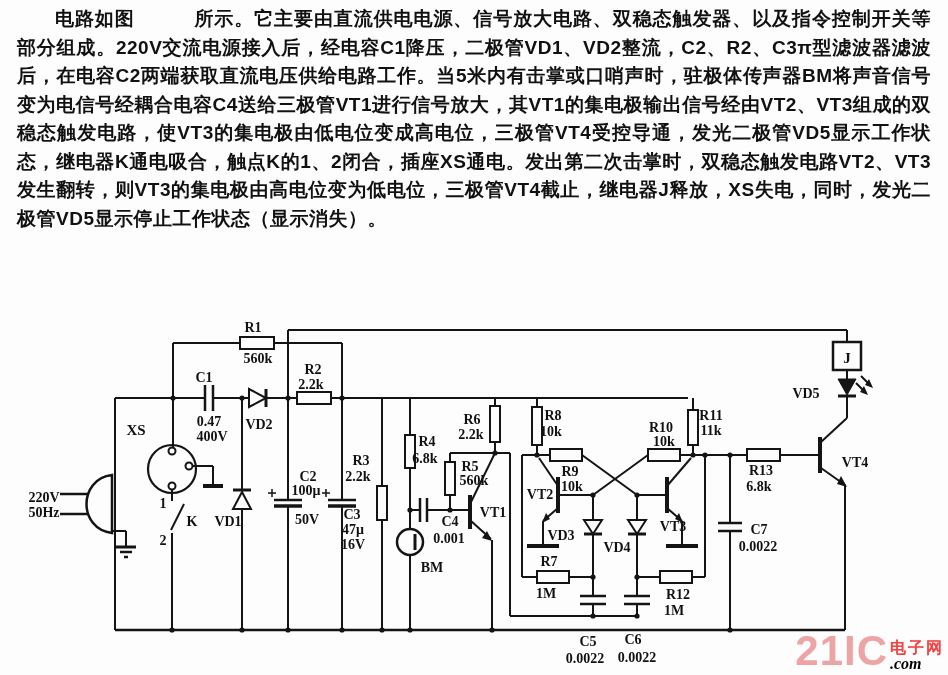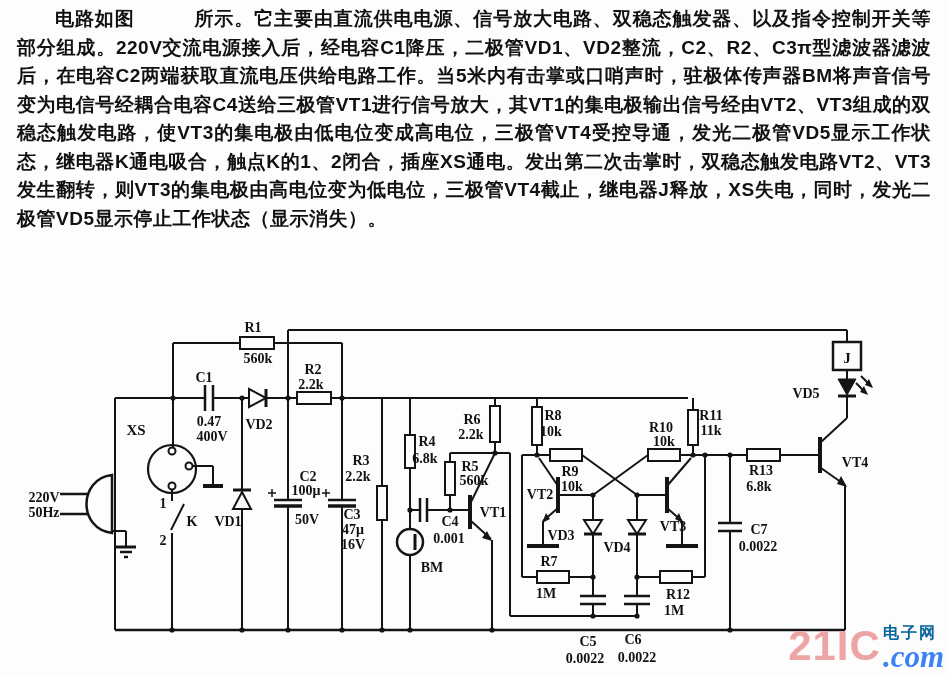--- a/index.html
+++ b/index.html
@@ -4,27 +4,27 @@
 <style>
   html,body{margin:0;padding:0;background:#e8e8e8;}
   .page{position:relative;width:948px;height:675px;background:#fdfdfd;overflow:hidden;
         font-family:"Liberation Sans",sans-serif;color:#111;}
   .doc-text{position:absolute;top:5px;left:17px;width:914px;font-size:19px;line-height:28.5px;
             font-weight:bold;text-align:justify;letter-spacing:0.5px;}
   .doc-text p{margin:0;text-indent:2em;}
   .schematic{position:absolute;left:0;top:305px;}
   .schematic text{font-family:"Liberation Serif",serif;font-weight:bold;font-size:14px;fill:#111;}
   .schematic text.big{font-size:15px;}
-  .wm{position:absolute;right:4px;bottom:3px;display:flex;
+  .wm{position:absolute;right:4px;bottom:3px;display:flex;align-items:flex-end;
       font-family:"Liberation Sans",sans-serif;line-height:1;user-select:none;}
   .wm-brand{font-size:42px;font-weight:bold;color:#eda4a4;letter-spacing:1px;}
   .wm-col{display:flex;flex-direction:column;align-items:flex-start;margin-left:2px;}
-  .wm-site{font-size:16px;font-weight:bold;color:#0369a1;letter-spacing:2px;
+  .wm-site{font-size:16px;font-weight:bold;color:#ef4444;letter-spacing:2px;
            text-shadow:0 0 1px #f6d2d2;}
-  .wm-com{font-size:31px;font-weight:bold;font-style:italic;color:#3b82f6;
+  .wm-com{font-size:16px;font-weight:bold;font-style:italic;color:#000000;
           font-family:"Liberation Serif",serif;}
 </style>
 </head>
 <body>
 
 <div class="page">
 
   <div class="doc-text">
     <p>电路如图　　　所示。它主要由直流供电电源、信号放大电路、双稳态触发器、以及指令控制开关等部分组成。220V交流电源接入后，经电容C1降压，二极管VD1、VD2整流，C2、R2、C3π型滤波器滤波后，在电容C2两端获取直流电压供给电路工作。当5米内有击掌或口哨声时，驻极体传声器BM将声音信号变为电信号经耦合电容C4送给三极管VT1进行信号放大，其VT1的集电极输出信号经由VT2、VT3组成的双稳态触发电路，使VT3的集电极由低电位变成高电位，三极管VT4受控导通，发光二极管VD5显示工作状态，继电器K通电吸合，触点K的1、2闭合，插座XS通电。发出第二次击掌时，双稳态触发电路VT2、VT3发生翻转，则VT3的集电极由高电位变为低电位，三极管VT4截止，继电器J释放，XS失电，同时，发光二极管VD5显示停止工作状态（显示消失）。</p>
   </div>

